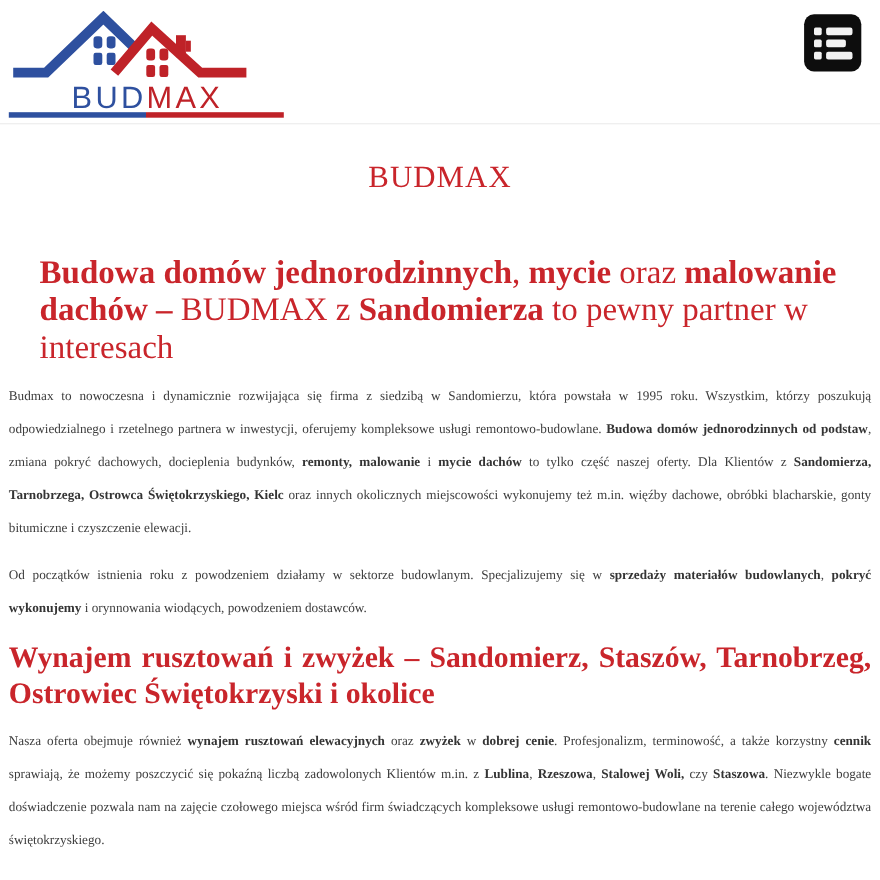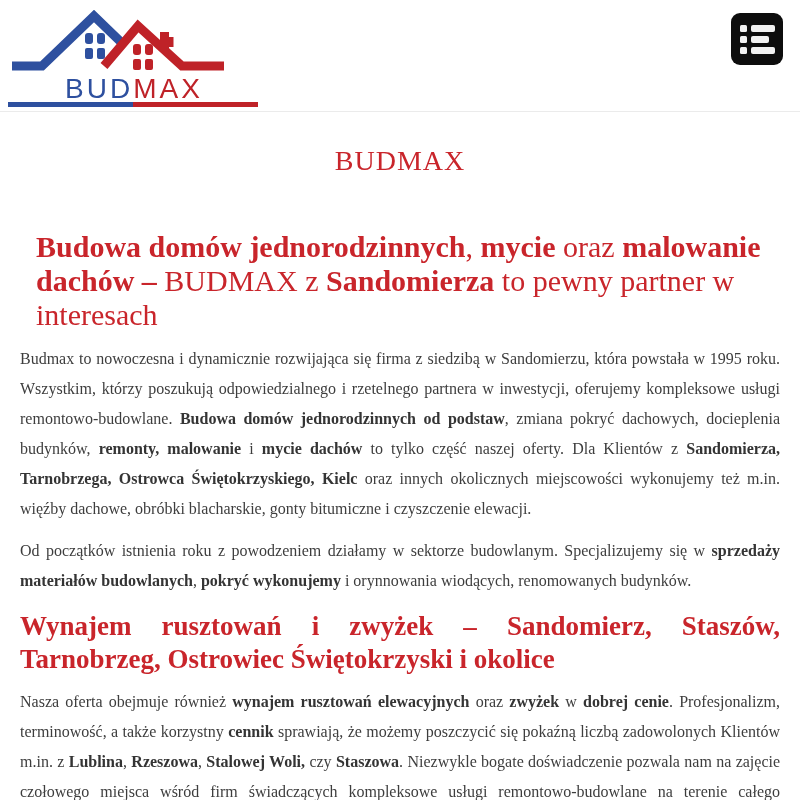--- a/index.html
+++ b/index.html
@@ -51,30 +51,30 @@
   .main-heading {
     margin: 52px 0 0;
     padding: 0 28px;
     text-align: left;
     color: #c9252b;
     font-size: 30px; font-weight: 400;
     line-height: 1.14;
   }
   .main-heading strong { font-weight: 700; }
   .section-heading {
-    margin: 14px 12px 6px;
+    margin: 14px 0 6px;
     text-align: justify;
     color: #c9252b;
     font-size: 27px; font-weight: 700;
     line-height: 1.2;
   }
   .body-par {
-    margin: 12px 12px 8px;
+    margin: 12px 0 8px;
     text-align: justify;
-    font-size: 16px;
+    font-size: 12px;
     line-height: 30px;
     color: #3d3d3d;
   }
   .body-par strong { font-weight: 700; color: #343434; }
 </style>
 </head>
 <body>
 
 <header class="site-header">
   <a class="logo-link">
@@ -120,18 +120,18 @@
   </button>
 </header>
 
 <main class="main-content">
   <h3 class="page-title">BUDMAX</h3>
 
   <h1 class="main-heading"><strong>Budowa domów jednorodzinnych</strong><span>, </span><strong>mycie</strong><span> oraz </span><strong>malowanie dachów – </strong><span>BUDMAX z </span><strong>Sandomierza</strong><span> to pewny partner w interesach</span></h1>
 
   <p class="body-par"><span>Budmax to nowoczesna i dynamicznie rozwijająca się firma z siedzibą w Sandomierzu, która powstała w 1995 roku. Wszystkim, którzy poszukują odpowiedzialnego i rzetelnego partnera w inwestycji, oferujemy kompleksowe usługi remontowo-budowlane. </span><strong>Budowa domów jednorodzinnych od podstaw</strong><span>, zmiana pokryć dachowych, docieplenia budynków, </span><strong>remonty, malowanie</strong><span> i </span><strong>mycie dachów</strong><span> to tylko część naszej oferty. Dla Klientów z </span><strong>Sandomierza, Tarnobrzega, Ostrowca Świętokrzyskiego, Kielc</strong><span> oraz innych okolicznych miejscowości wykonujemy też m.in. więźby dachowe, obróbki blacharskie, gonty bitumiczne i czyszczenie elewacji.</span></p>
 
-  <p class="body-par"><span>Od początków istnienia roku z powodzeniem działamy w sektorze budowlanym. Specjalizujemy się w </span><strong>sprzedaży materiałów budowlanych</strong><span>, </span><strong>pokryć wykonujemy</strong><span> i orynnowania wiodących, renomowanych budynków.</span></p>
+  <p class="body-par"><span>Od początków istnienia roku z powodzeniem działamy w sektorze budowlanym. Specjalizujemy się w </span><strong>sprzedaży materiałów budowlanych</strong><span>, </span><strong>pokryć wykonujemy</strong><span> i orynnowania wiodących, powodzeniem dostawców.</span></p>
 
   <h2 class="section-heading">Wynajem rusztowań i zwyżek – Sandomierz, Staszów, Tarnobrzeg, Ostrowiec Świętokrzyski i okolice</h2>
 
   <p class="body-par"><span>Nasza oferta obejmuje również </span><strong>wynajem rusztowań elewacyjnych</strong><span> oraz </span><strong>zwyżek</strong><span> w </span><strong>dobrej cenie</strong><span>. Profesjonalizm, terminowość, a także korzystny </span><strong>cennik</strong><span> sprawiają, że możemy poszczycić się pokaźną liczbą zadowolonych Klientów m.in. z </span><strong>Lublina</strong><span>, </span><strong>Rzeszowa</strong><span>, </span><strong>Stalowej Woli,</strong><span> czy </span><strong>Staszowa</strong><span>. Niezwykle bogate doświadczenie pozwala nam na zajęcie czołowego miejsca wśród firm świadczących kompleksowe usługi remontowo-budowlane na terenie całego województwa świętokrzyskiego.</span></p>
 </main>
 
 </body></html>

